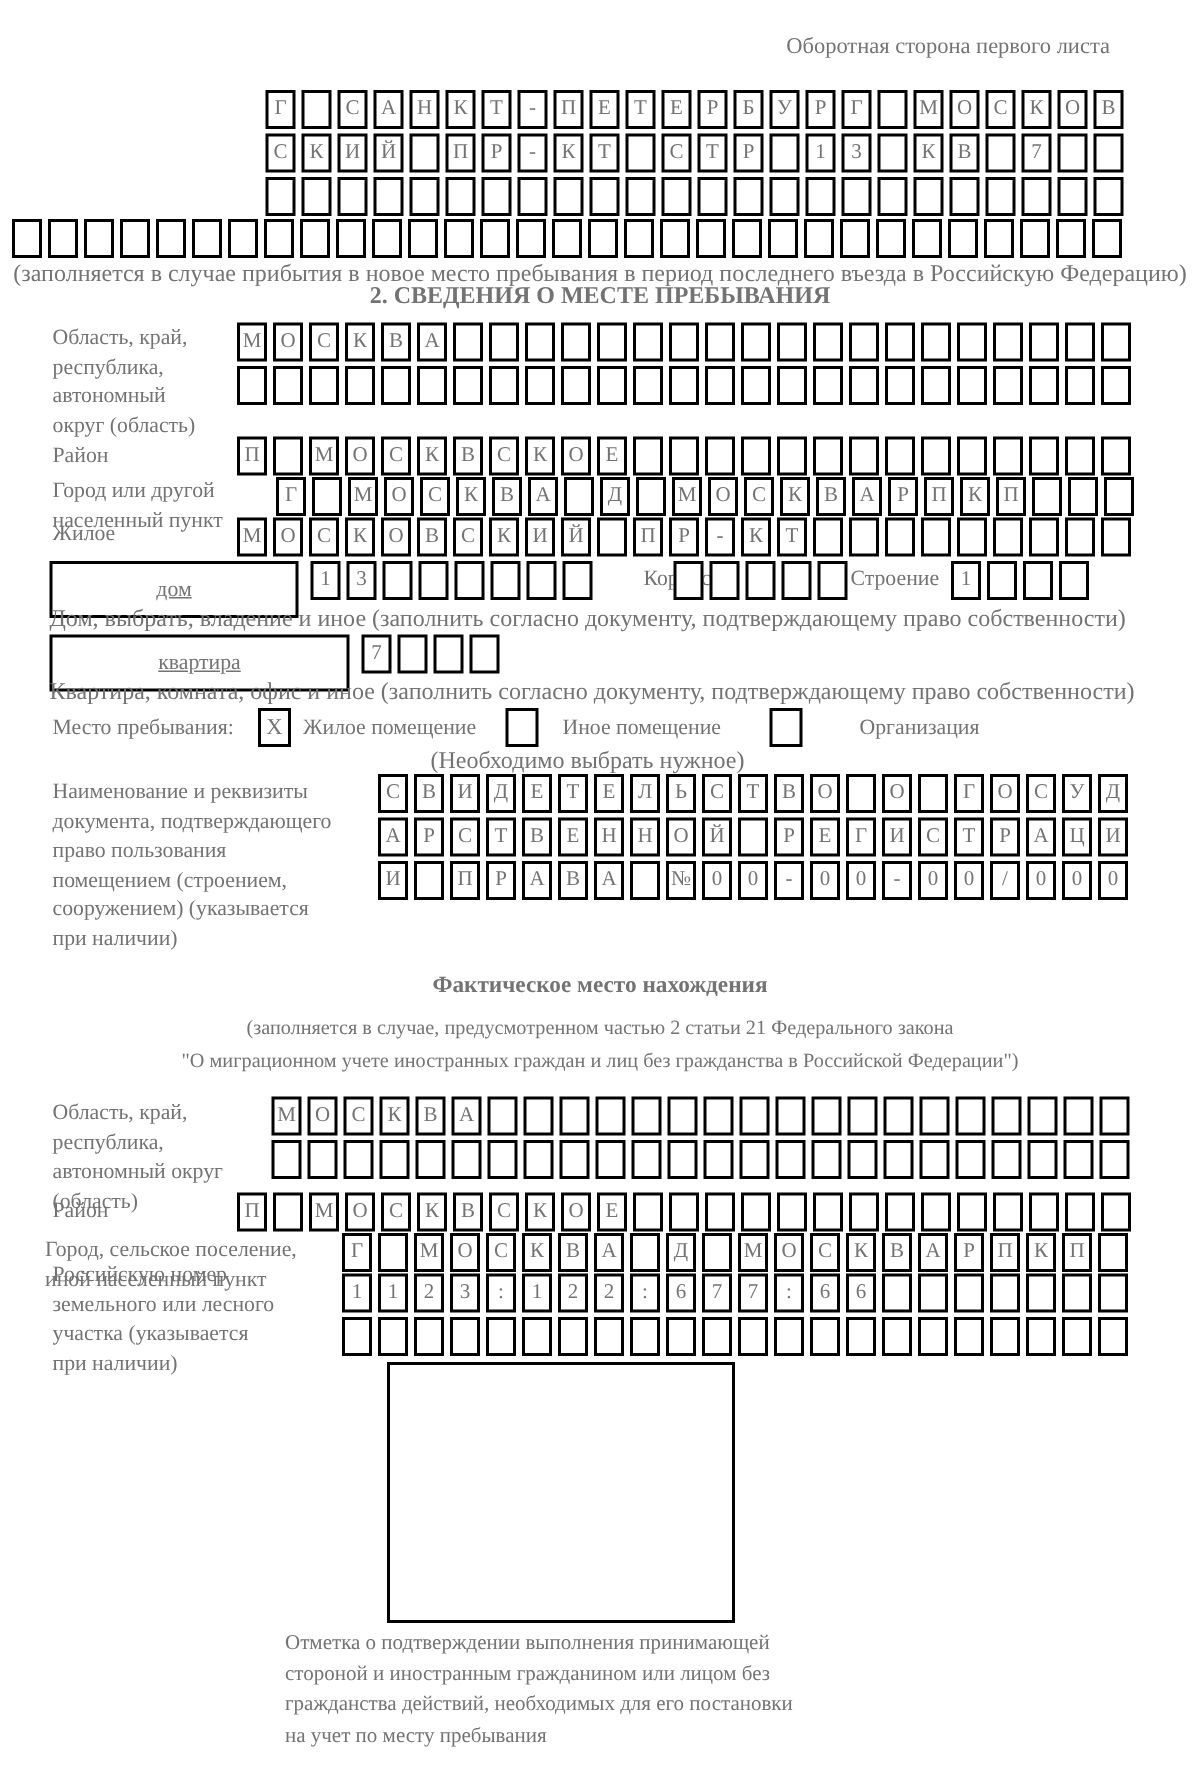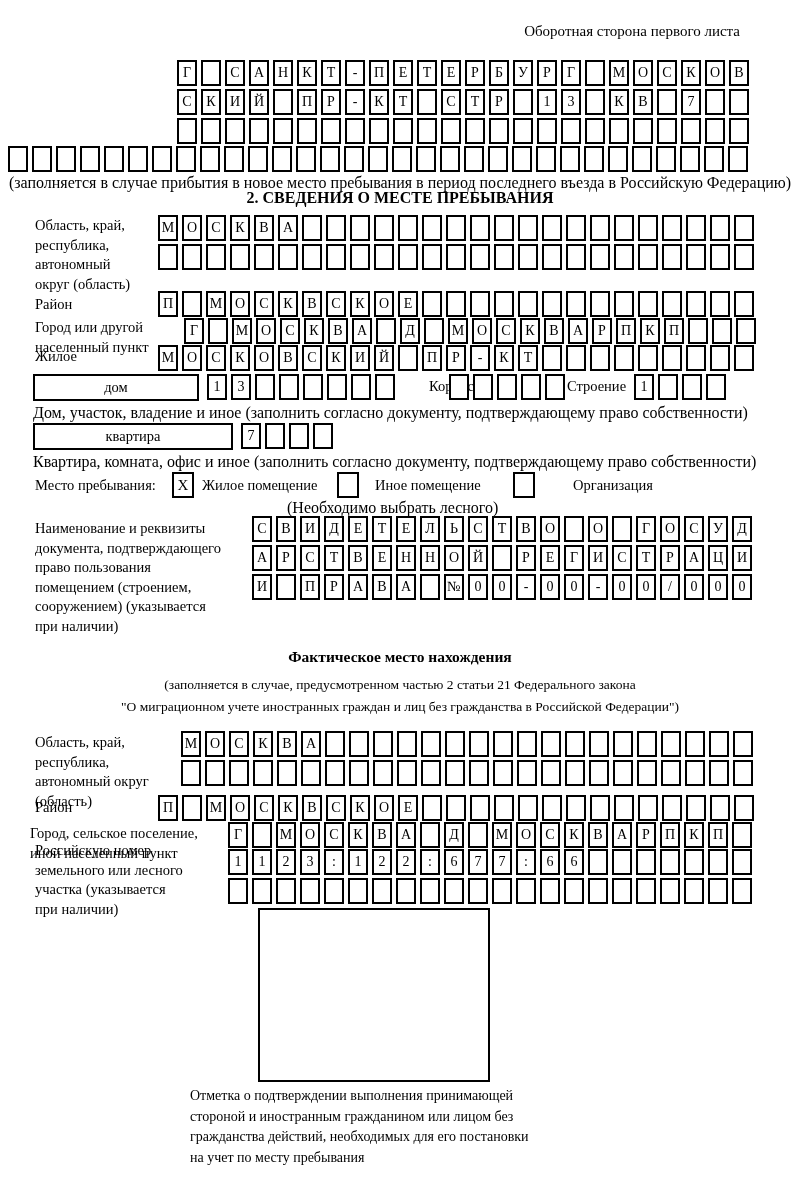--- a/index.html
+++ b/index.html
@@ -1,29 +1,29 @@
 <!DOCTYPE html>
 <html><head>
 <meta charset="utf-8">
 <style>
   html,body{margin:0;padding:0;background:#fff;}
   .page{position:relative;width:800px;height:1180px;background:#ffffff;
-        font-family:"Liberation Serif","DejaVu Serif",serif;color:#000000;overflow:hidden;}
+        font-family:"Liberation Serif","DejaVu Serif",serif;color:#737373;overflow:hidden;}
   .abs{position:absolute;}
   .lbl{font-size:14.5px;line-height:19.5px;white-space:pre-line;}
   .note{font-size:16px;}
   .center{left:0;width:800px;text-align:center;}
   .title{font-weight:bold;font-size:16px;}
   .cellrow{display:flex;}
   .rowstack .cellrow{margin-bottom:3px;}
   .cell{flex:none;width:20px;height:26px;border:2px solid #000;box-sizing:border-box;
         margin-right:4px;display:flex;align-items:center;justify-content:center;
         font-size:14px;background:#fff;}
-  .bigbox{border:2px solid #000;box-sizing:border-box;height:27px;display:flex;
-          align-items:center;justify-content:center;font-size:14.5px;background:#fff;}
+  .bigbox{border:2px solid #000;box-sizing:border-box;height:38px;display:flex;
+          align-items:center;justify-content:center;font-size:14.5px;background:#fff;text-decoration:underline;}
   .checkbox{width:22px;height:26px;border:2px solid #000;box-sizing:border-box;
             display:flex;align-items:center;justify-content:center;font-size:15px;background:#fff;}
   .stamp{border:2px solid #000;box-sizing:border-box;background:#fff;}
   .caption{font-size:14px;line-height:20.5px;text-align:left;white-space:pre-line;}
   .fnote{font-size:13.5px;line-height:22px;white-space:pre-line;}
 </style>
 </head>
 <body>
 
 <div class="page">
@@ -314,39 +314,39 @@
       <span class="cell"></span>
       <span class="cell"></span>
     </div>
   <div class="abs lbl" style="left:567px;top:377px;">Строение</div>
   <div class="abs cellrow" style="left:634px;top:374px;">
       <span class="cell">1</span>
       <span class="cell"></span>
       <span class="cell"></span>
       <span class="cell"></span>
     </div>
-  <div class="abs note" style="left:33px;top:404px;">Дом, участок, владение и иное (заполнить согласно документу, подтверждающему право собственности)</div>
+  <div class="abs note" style="left:33px;top:404px;">Дом, выбрать, владение и иное (заполнить согласно документу, подтверждающему право собственности)</div>
 
   <div class="abs bigbox" style="left:33px;top:423px;width:200px;">квартира</div>
   <div class="abs cellrow" style="left:241px;top:423px;">
       <span class="cell">7</span>
       <span class="cell"></span>
       <span class="cell"></span>
       <span class="cell"></span>
     </div>
   <div class="abs note" style="left:33px;top:453px;">Квартира, комната, офис и иное (заполнить согласно документу, подтверждающему право собственности)</div>
 
   <div class="abs lbl" style="left:35px;top:476px;">Место пребывания:</div>
   <div class="abs checkbox" style="left:172px;top:472px;">X</div>
   <div class="abs lbl" style="left:202px;top:476px;">Жилое помещение</div>
   <div class="abs checkbox" style="left:337px;top:472px;"></div>
   <div class="abs lbl" style="left:375px;top:476px;">Иное помещение</div>
   <div class="abs checkbox" style="left:513px;top:472px;"></div>
   <div class="abs lbl" style="left:573px;top:476px;">Организация</div>
-  <div class="abs note" style="left:287px;top:499px;">(Необходимо выбрать лесного)</div>
+  <div class="abs note" style="left:287px;top:499px;">(Необходимо выбрать нужное)</div>
 
   <div class="abs lbl" style="left:35px;top:519px;width:215px;">Наименование и реквизиты
 документа, подтверждающего
 право пользования
 помещением (строением,
 сооружением) (указывается
 при наличии)</div>
   <div class="abs rowstack" style="left:252px;top:516px;">
     <div class="cellrow">
         <span class="cell">С</span>

